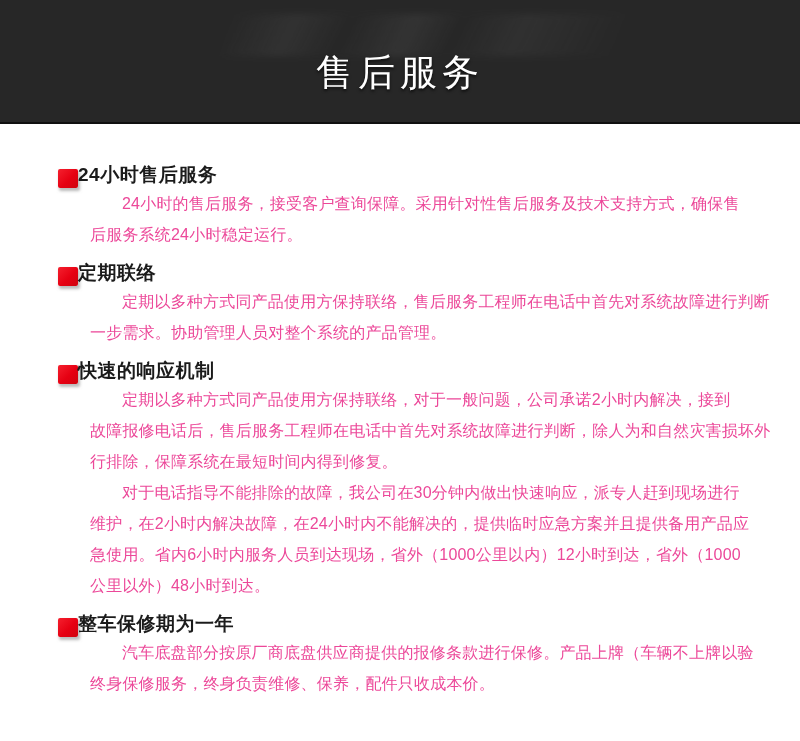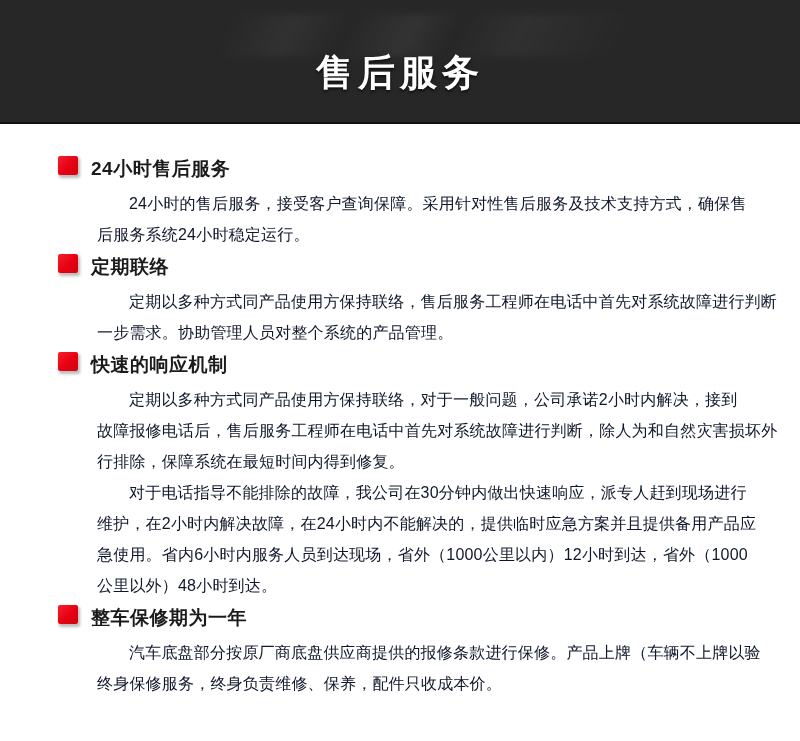--- a/index.html
+++ b/index.html
@@ -10,47 +10,47 @@
   }
   
   .banner{
     position:relative;height:122px;
     background:var(--header-bg,#272727);
     border-bottom:2px solid #101010;overflow:hidden;
   }
   .banner-title{
     margin:0;position:absolute;top:48px;left:0;right:0;
     text-align:center;color:var(--header-fg,#ffffff);
-    font-size:37px;font-weight:bold;letter-spacing:5px;
+    font-size:37px;font-weight:normal;letter-spacing:5px;
     text-shadow:0 2px 3px rgba(0,0,0,.65);
   }
   .watermark{
     position:absolute;top:14px;left:228px;width:390px;height:42px;
     background:linear-gradient(100deg,
       rgba(255,255,255,0) 0%, rgba(105,105,105,.16) 16%,
       rgba(25,25,25,.04) 30%, rgba(120,120,120,.15) 46%,
       rgba(30,30,30,.04) 58%, rgba(110,110,110,.13) 74%,
       rgba(255,255,255,0) 100%);
     filter:blur(3px);transform:skewX(-18deg);
   }
   
   .content{padding:28px 58px 0 58px;}
-  .sec-head{display:flex;align-items:flex-start;gap:13px;height:32px;margin-top:4px;}
+  .sec-head{display:flex;align-items:flex-end;height:32px;margin-top:4px;}
   .bullet{
     flex:0 0 auto;width:20px;height:19px;border-radius:2px;
     background:linear-gradient(135deg,#f5202e 0%,var(--accent,#e60012) 55%,#cf040f 100%);
     box-shadow:1.5px 2.5px 3px rgba(120,120,120,.5);
   }
   .sec-title{
     margin:0;font-size:19px;font-weight:bold;color:#1b1b1b;letter-spacing:.5px;
   }
   .para{margin-left:32px;}
   .pline{
-    height:31px;line-height:31px;font-size:16px;color:#0f172a;
-    white-space:nowrap;letter-spacing:.2px;margin-left:7px;
+    height:31px;line-height:31px;font-size:16px;color:#ec4899;
+    white-space:nowrap;letter-spacing:.2px;
   }
   .pline.indent{padding-left:32px;}
 </style>
 </head>
 <body>
 
 <div class="page">
 
   <header class="banner">
     <div class="watermark"></div>

